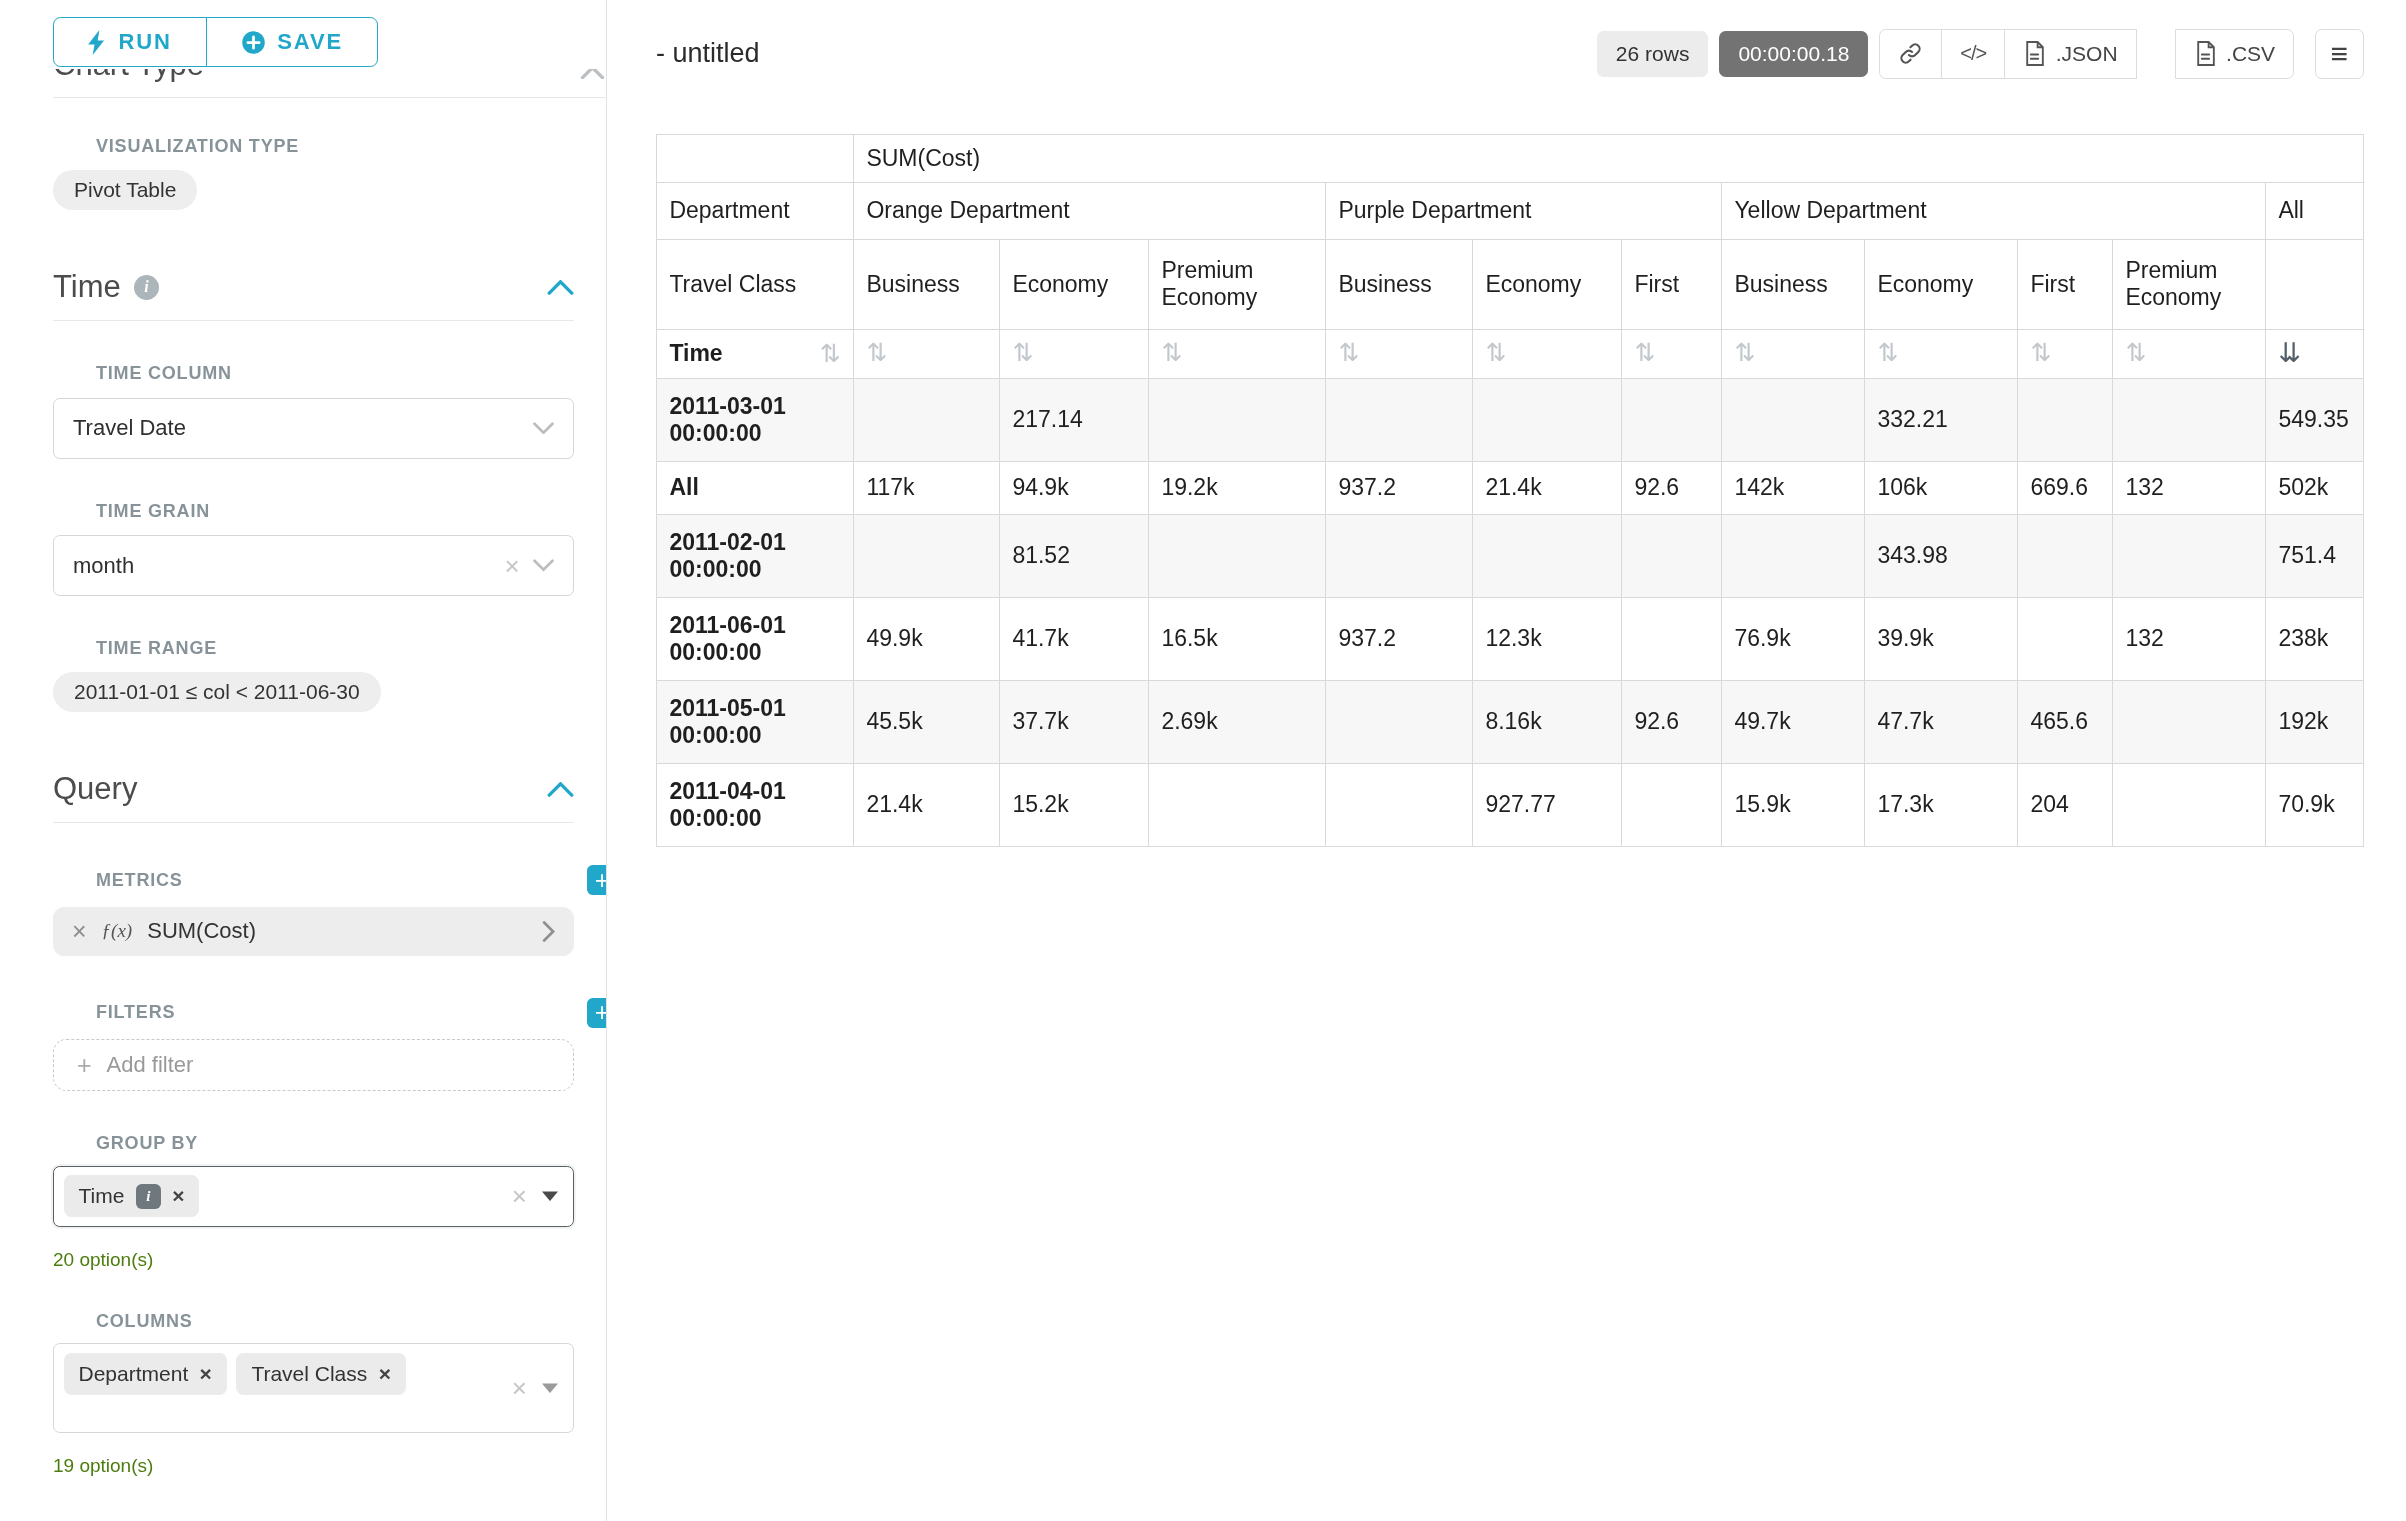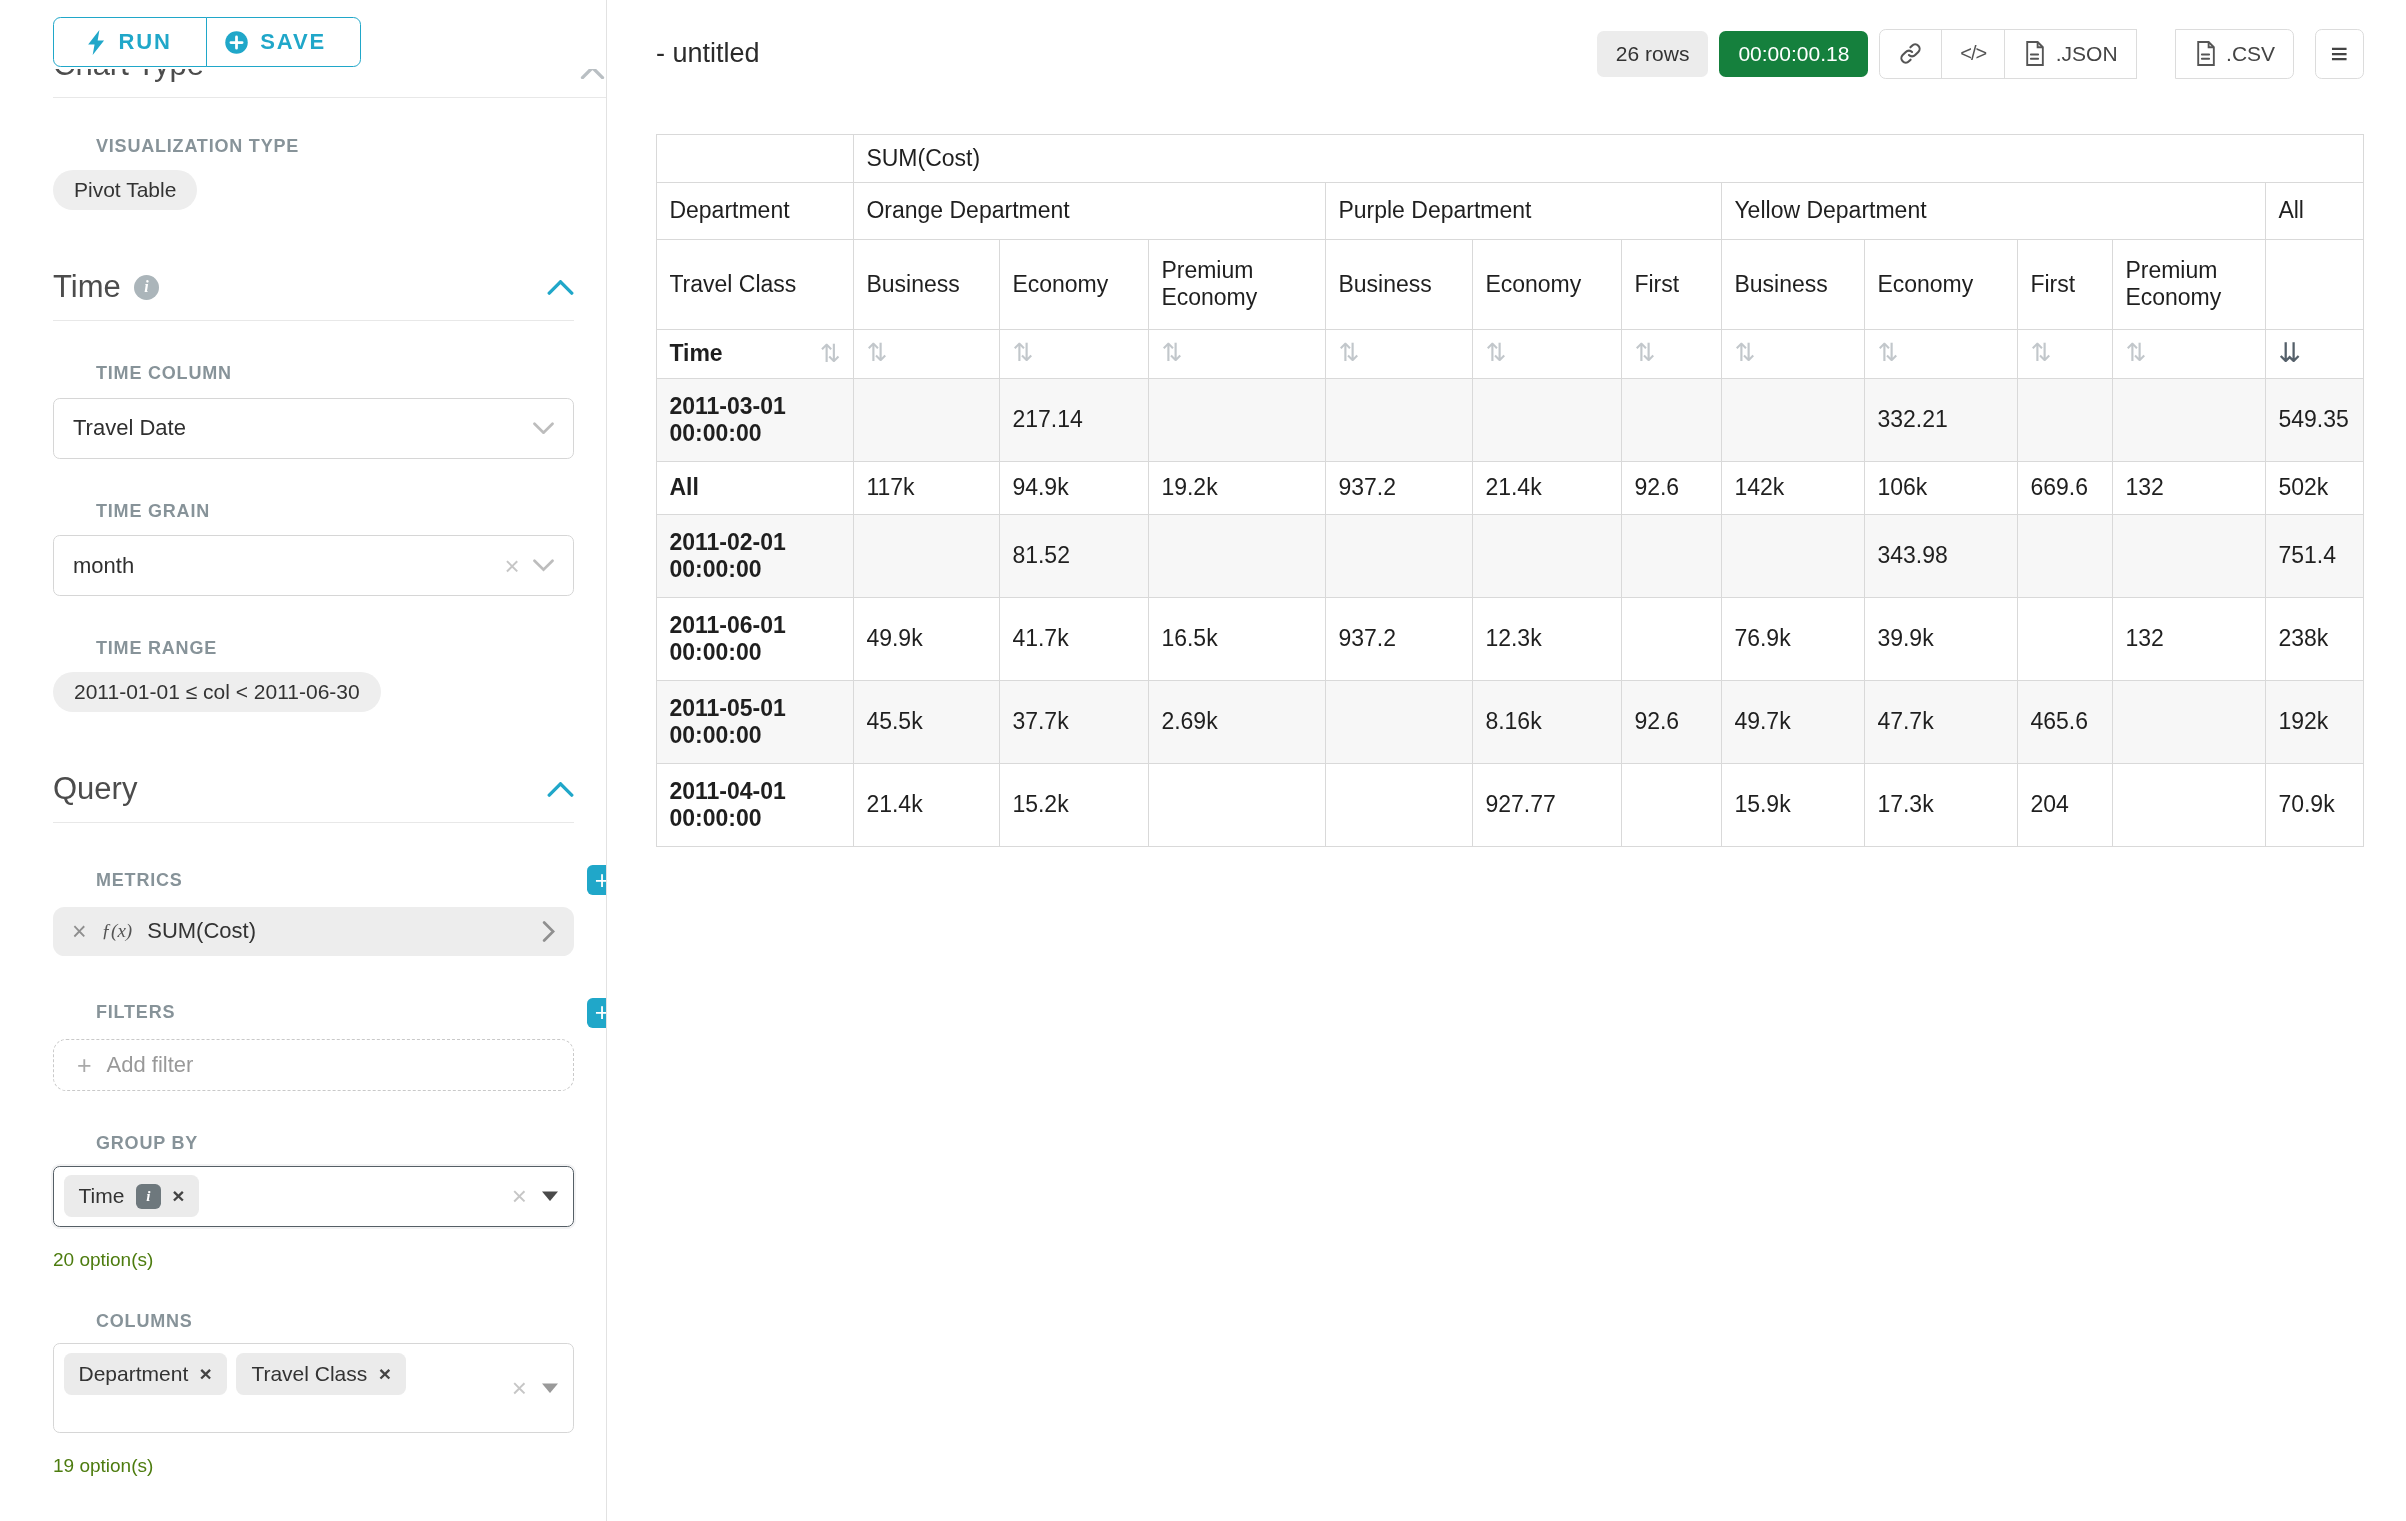--- a/index.html
+++ b/index.html
@@ -8,21 +8,21 @@
   .app { display:flex; width:2406px; height:1522px; }
 
   
   .sidebar { width:607px; min-width:607px; border-right:1px solid #e2e2e2; overflow:hidden; }
   .side-inner { padding:0 32px 0 53px; width:650px; }
   .btn-group { display:inline-flex; margin-top:17px; }
   .btn { display:inline-flex; align-items:center; justify-content:center; gap:11.4px; height:50px;
     padding:0 34px; background:#fff; border:1px solid #20a7c9; color:#20a7c9; font-weight:700;
     font-size:22px; letter-spacing:1.9px; cursor:pointer; font-family:inherit; }
   .btn.first { border-radius:7.6px 0 0 7.6px; }
-  .btn.last { border-radius:0 7.6px 7.6px 0; margin-left:-1px;padding-left:17px; }
+  .btn.last { border-radius:0 7.6px 7.6px 0; margin-left:-1px; }
 
   .clip-heading { height:15px; overflow:hidden; position:relative; margin-top:1.9px; }
   .clip-text { position:absolute; bottom:0; left:0; font-size:31px; color:#4c4c4c; line-height:38px; }
   .clip-chev { position:absolute; bottom:1.9px; right:13.3px; }
   .divider { border-bottom:1px solid #e8e8e8; margin-top:13.3px; }
 
   .ctl-label { margin-top:42px; font-size:18px; letter-spacing:0.8px; color:#879399; font-weight:600;margin-left:43px; }
   .label-row { display:flex; align-items:center; justify-content:space-between; width:521px; }
   .viz-label { margin-top:38px; }
   .pill { display:inline-flex; align-items:center; height:40px; padding:0 21px; background:#eee;
@@ -68,21 +68,21 @@
     font-family:"Liberation Serif",serif; }
   .options-note { margin-top:22px; font-size:19px; color:#4d7c0f; }
 
   
   .main { flex:1; padding:28.5px 44px 0 49px; }
   .main-header { display:flex; align-items:center; justify-content:space-between; }
   .chart-title { font-size:27px; color:#2b2b2b; }
   .header-right { display:flex; align-items:center; gap:11px; }
   .badge { height:46px; display:inline-flex; align-items:center; padding:0 19px; border-radius:6.7px;
     background:#ececec; color:#333; font-size:21px; }
-  .badge.green { background:#15803d; color:#fff; }
+  .badge.green { background:#737373; color:#fff; }
   .icon-group { display:flex; }
   .ibtn { height:50px; display:inline-flex; align-items:center; justify-content:center; gap:9.5px;
     background:#fff; border:1px solid #dcdcdc; padding:0 18px; margin-left:-1px; cursor:pointer;
     font-size:21px; color:#444; font-family:inherit; }
   .ibtn.first { border-radius:6.7px 0 0 6.7px; margin-left:0; }
   .ibtn.last { border-radius:0 6.7px 6.7px 0;margin-left:38px; }
   .ibtn.solo { border-radius:6.7px; margin-left:9.5px; font-size:30px; padding:0 15px; }
   .code-glyph { font-size:20px; color:#555; letter-spacing:-1px; }
 
   

